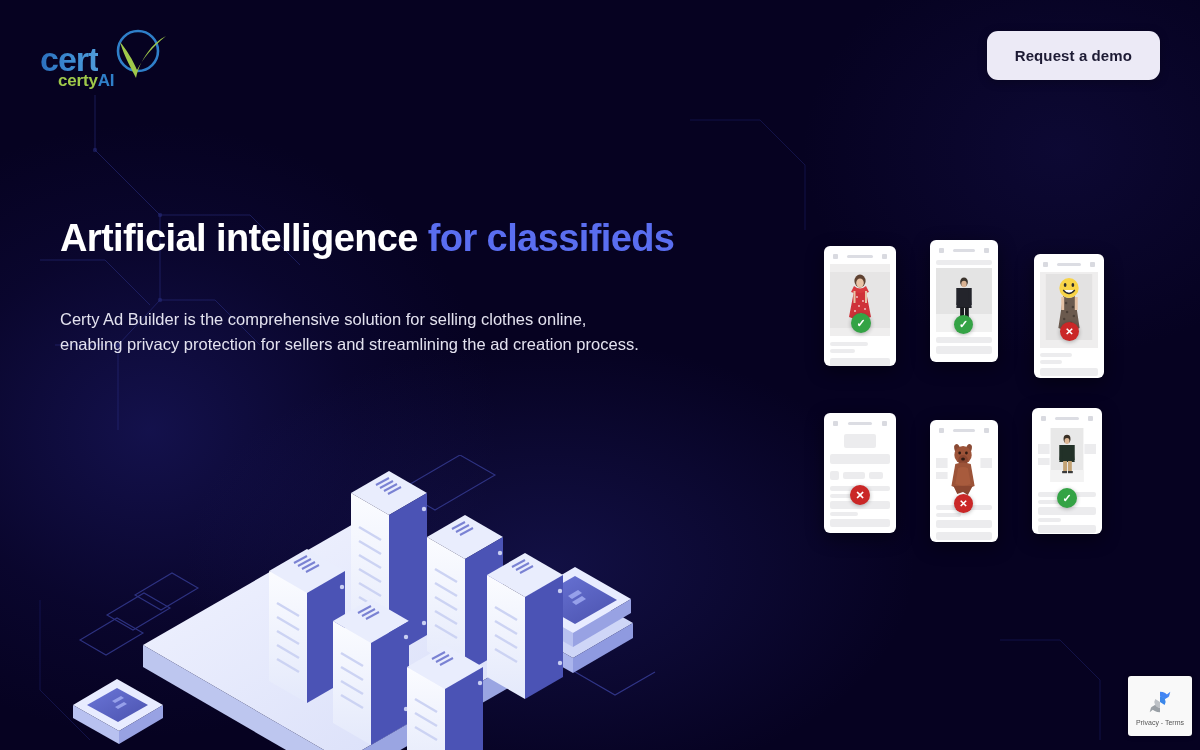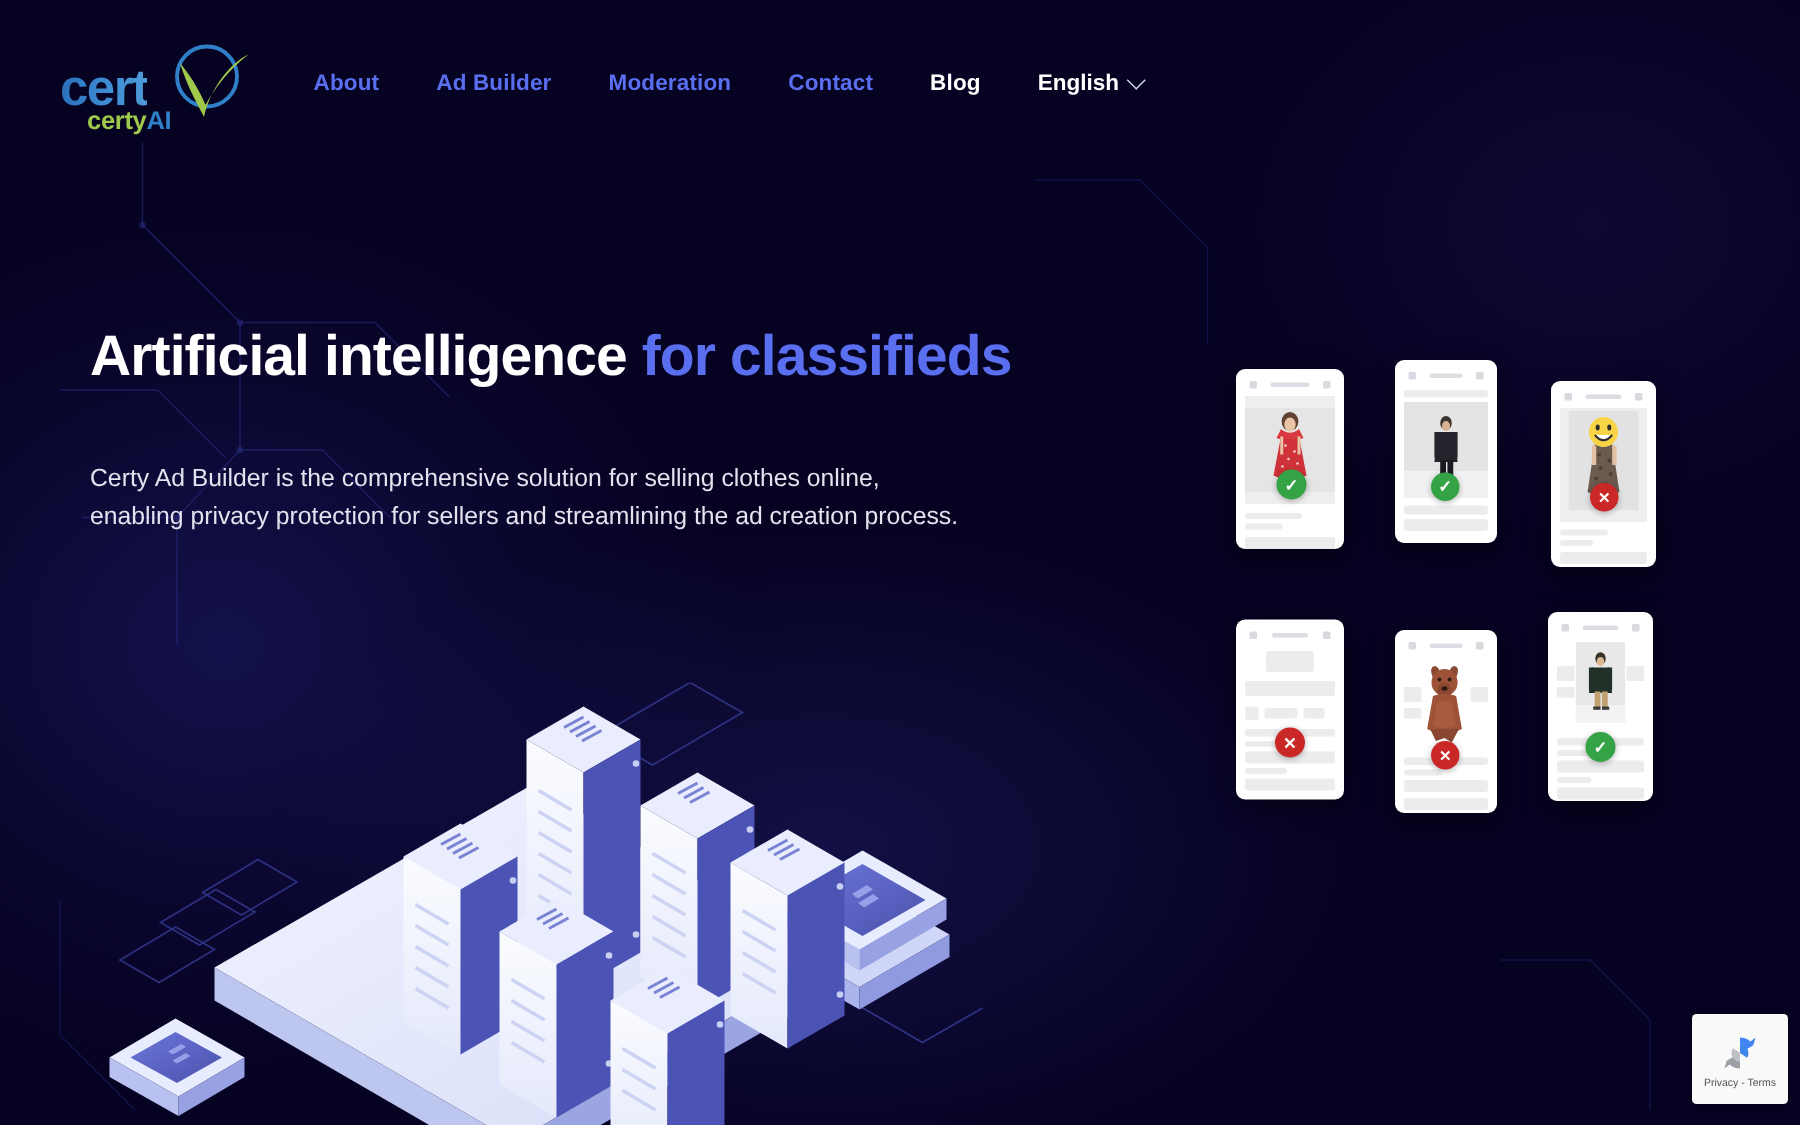--- a/index.html
+++ b/index.html
@@ -156,34 +156,24 @@
       <svg class="logo-check" width="58" height="58" viewBox="0 0 58 58">
         <circle cx="28" cy="25" r="20" fill="none" stroke="#2f7fc9" stroke-width="2.6"></circle>
         <path d="M10 16 C14 30, 22 44, 26 52 C30 34, 42 17, 56 10 C42 21, 33 33, 27 44 C23 34, 16 23, 10 16 Z" fill="#9fc94a"></path>
       </svg>
       <span class="logo-sub">
         <span class="s-certy">certy</span><span class="s-ai">AI</span>
       </span>
     </div>
   </div>
 
-  <nav class="main-nav">
-    <a href="#">About</a>
-    <a href="#">Ad Builder</a>
-    <a href="#">Moderation</a>
-    <a href="#">Contact</a>
-    <a href="#" class="active">Blog</a>
-    <div class="lang-select">
-      <span>English</span>
-      <span class="chev"></span>
-    </div>
-  </nav>
 
   <div class="header-spacer"></div>
 
+  <button class="demo-btn">Request a demo</button>
 </header>
 
 <section class="hero-copy">
   <h1 class="headline"><span>Artificial intelligence </span><span class="accent">for classifieds</span></h1>
   <p class="sub-copy">Certy Ad Builder is the comprehensive solution for selling clothes online, enabling privacy protection for sellers and streamlining the ad creation process.</p>
 </section>
 
 <div class="iso-wrap">
   <svg viewBox="0 0 640 300" width="640" height="300">
     <defs>

